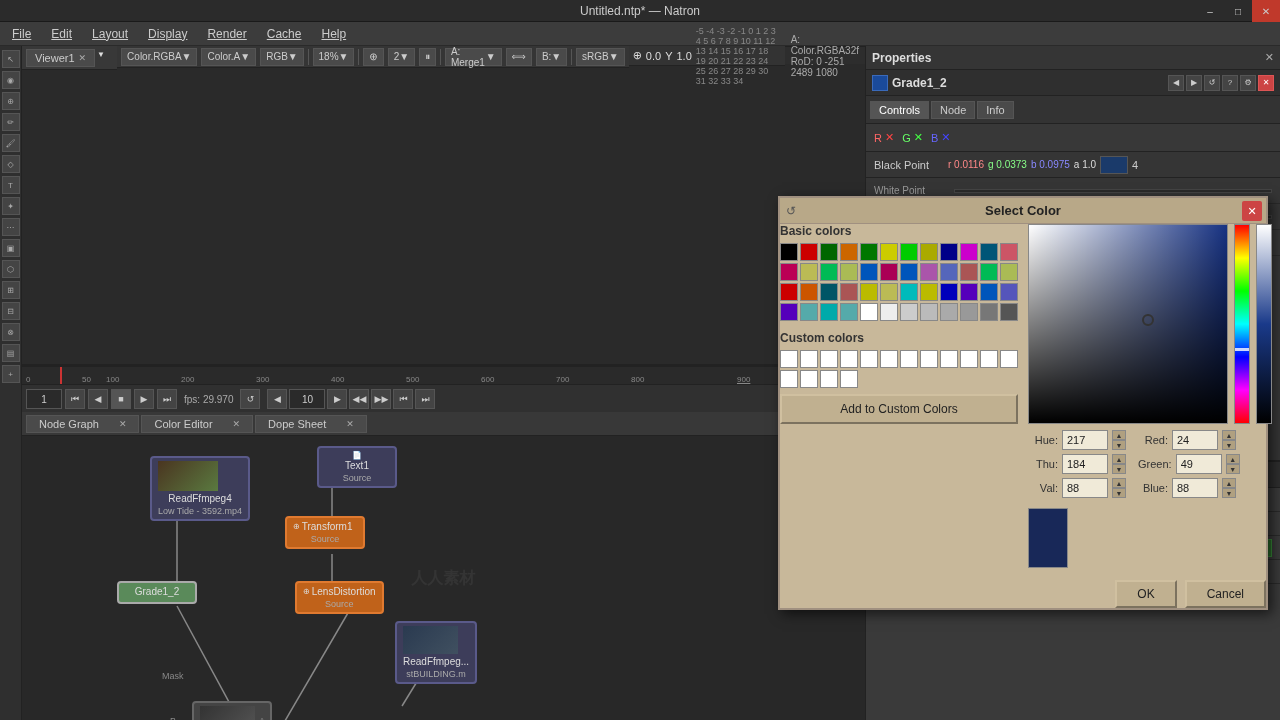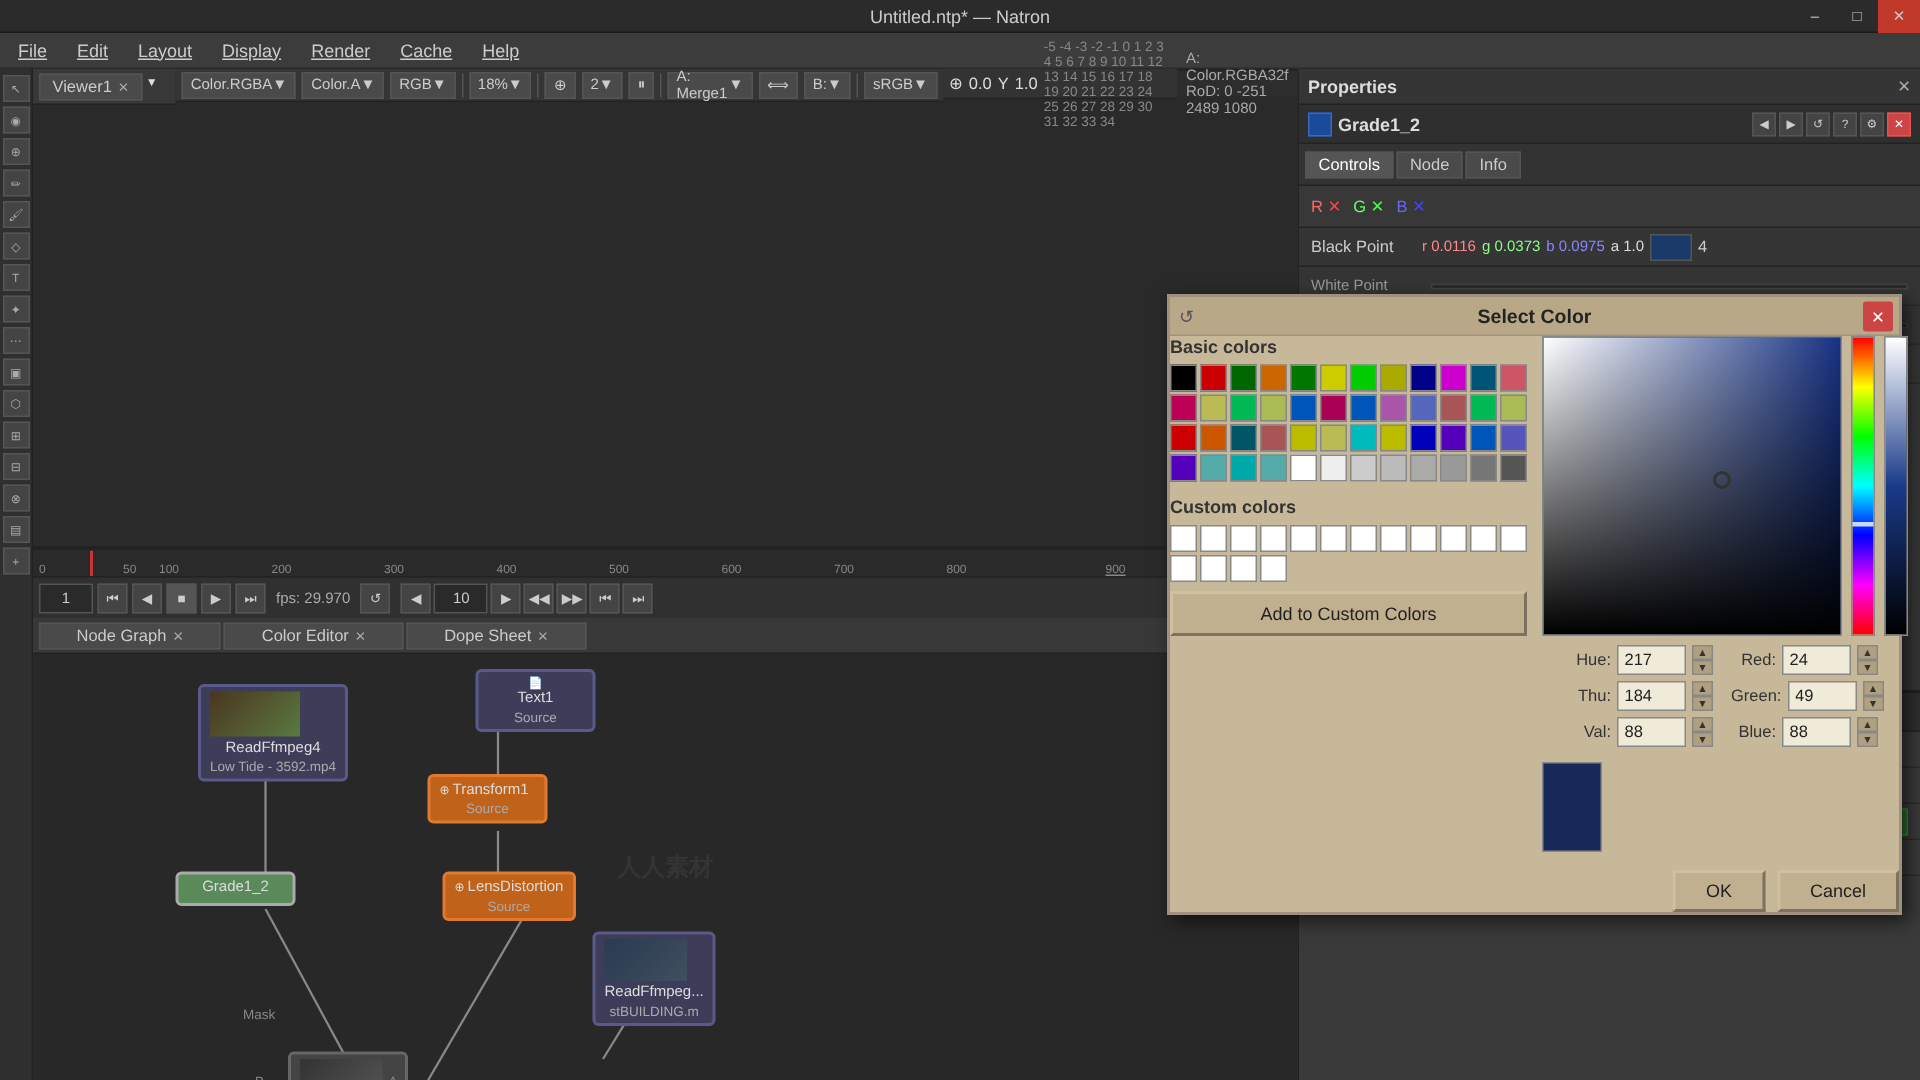--- a/index.html
+++ b/index.html
@@ -272,28 +272,28 @@
       height: 24px;
       background: #383838;
       display: flex;
       align-items: center;
       padding: 0 4px;
       border-bottom: 1px solid #222;
       gap: 2px;
     }
     #bottom-tabs .btab {
       background: #4a4a4a;
-      padding: 2px 24px;
+      padding: 2px 12px;
       font-size: 11px;
       color: #ccc;
       border: 1px solid #555;
       cursor: pointer;
       display: flex;
       align-items: center;
-      gap: 4px;
+      gap: 20px;
     }
     #node-graph-area {
       flex: 1;
       background: #282828;
       position: relative;
       overflow: hidden;
     }
 
     
     .node {
@@ -568,21 +568,21 @@
       flex-direction: column;
       gap: 4px;
     }
     .cv-row {
       display: flex;
       align-items: center;
       gap: 4px;
       font-size: 11px;
       color: #333;
     }
-    .cv-label { min-width: 30px; text-align: right; margin-left: 16px; }
+    .cv-label { min-width: 30px; text-align: right; }
     .cv-input {
       width: 46px;
       height: 20px;
       background: #f0ead8;
       border: 1px solid #888;
       padding: 0 4px;
       font-size: 11px;
       color: #222;
     }
     .cv-spinners {
@@ -892,21 +892,21 @@
 
         <svg style="position:absolute;top:0;left:0;width:100%;height:100%;pointer-events:none;">
           <line x1="155" y1="58" x2="155" y2="165" stroke="#888" stroke-width="1.5"></line>
           <line x1="310" y1="45" x2="310" y2="100" stroke="#888" stroke-width="1.5"></line>
           <line x1="310" y1="118" x2="310" y2="165" stroke="#888" stroke-width="1.5"></line>
           <line x1="155" y1="170" x2="220" y2="290" stroke="#888" stroke-width="1.5"></line>
           <line x1="330" y1="170" x2="260" y2="290" stroke="#888" stroke-width="1.5"></line>
           <line x1="420" y1="205" x2="380" y2="270" stroke="#888" stroke-width="1.5"></line>
         </svg>
 
-        <div class="node read" id="readfmpeg" style="position:absolute;top:20px;left:110px;">
+        <div class="node read" id="readfmpeg" style="position:absolute;top:20px;left:128px;">
           <div style="width:60px;height:30px;background:linear-gradient(135deg,#4a3520,#5a7a40);margin-bottom:2px;"></div>
           <div>ReadFfmpeg4</div>
           <div class="node-label">Low Tide - 3592.mp4</div>
         </div>
 
         <div class="node text-node" id="text1" style="position:absolute;top:10px;left:295px;">
           <div style="font-size:8px;color:#aaa;">📄</div>
           <div>Text1</div>
           <div class="node-label">Source</div>
         </div>

